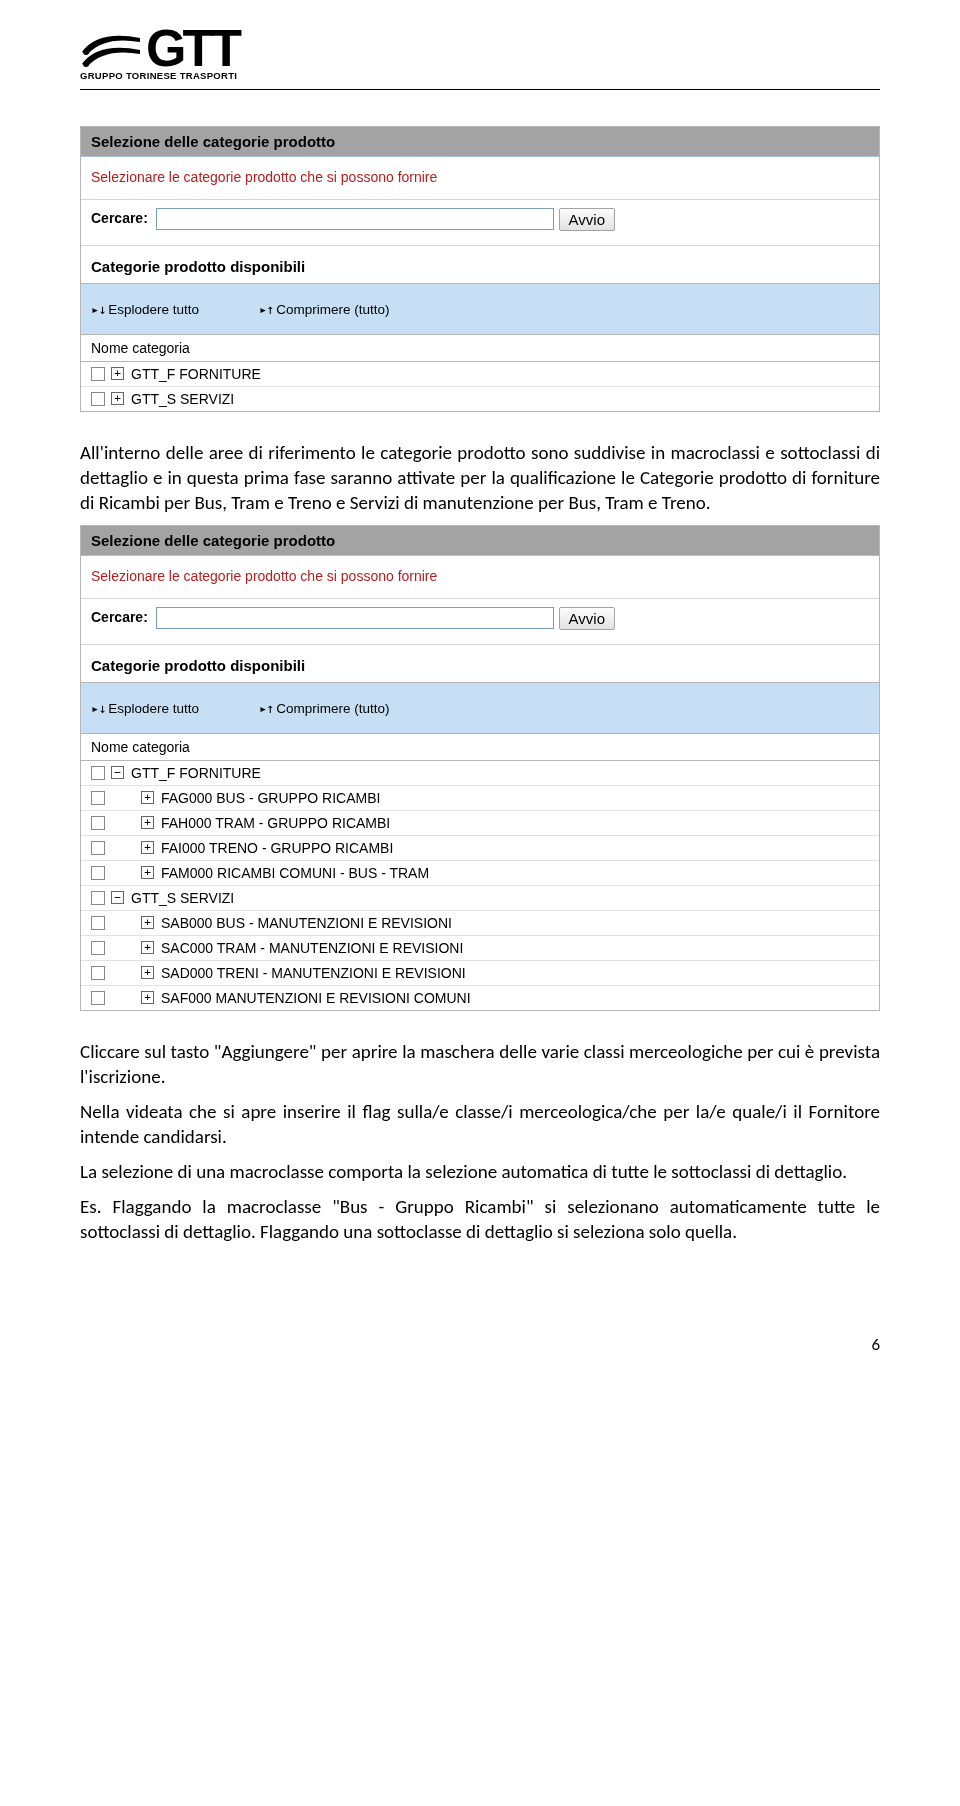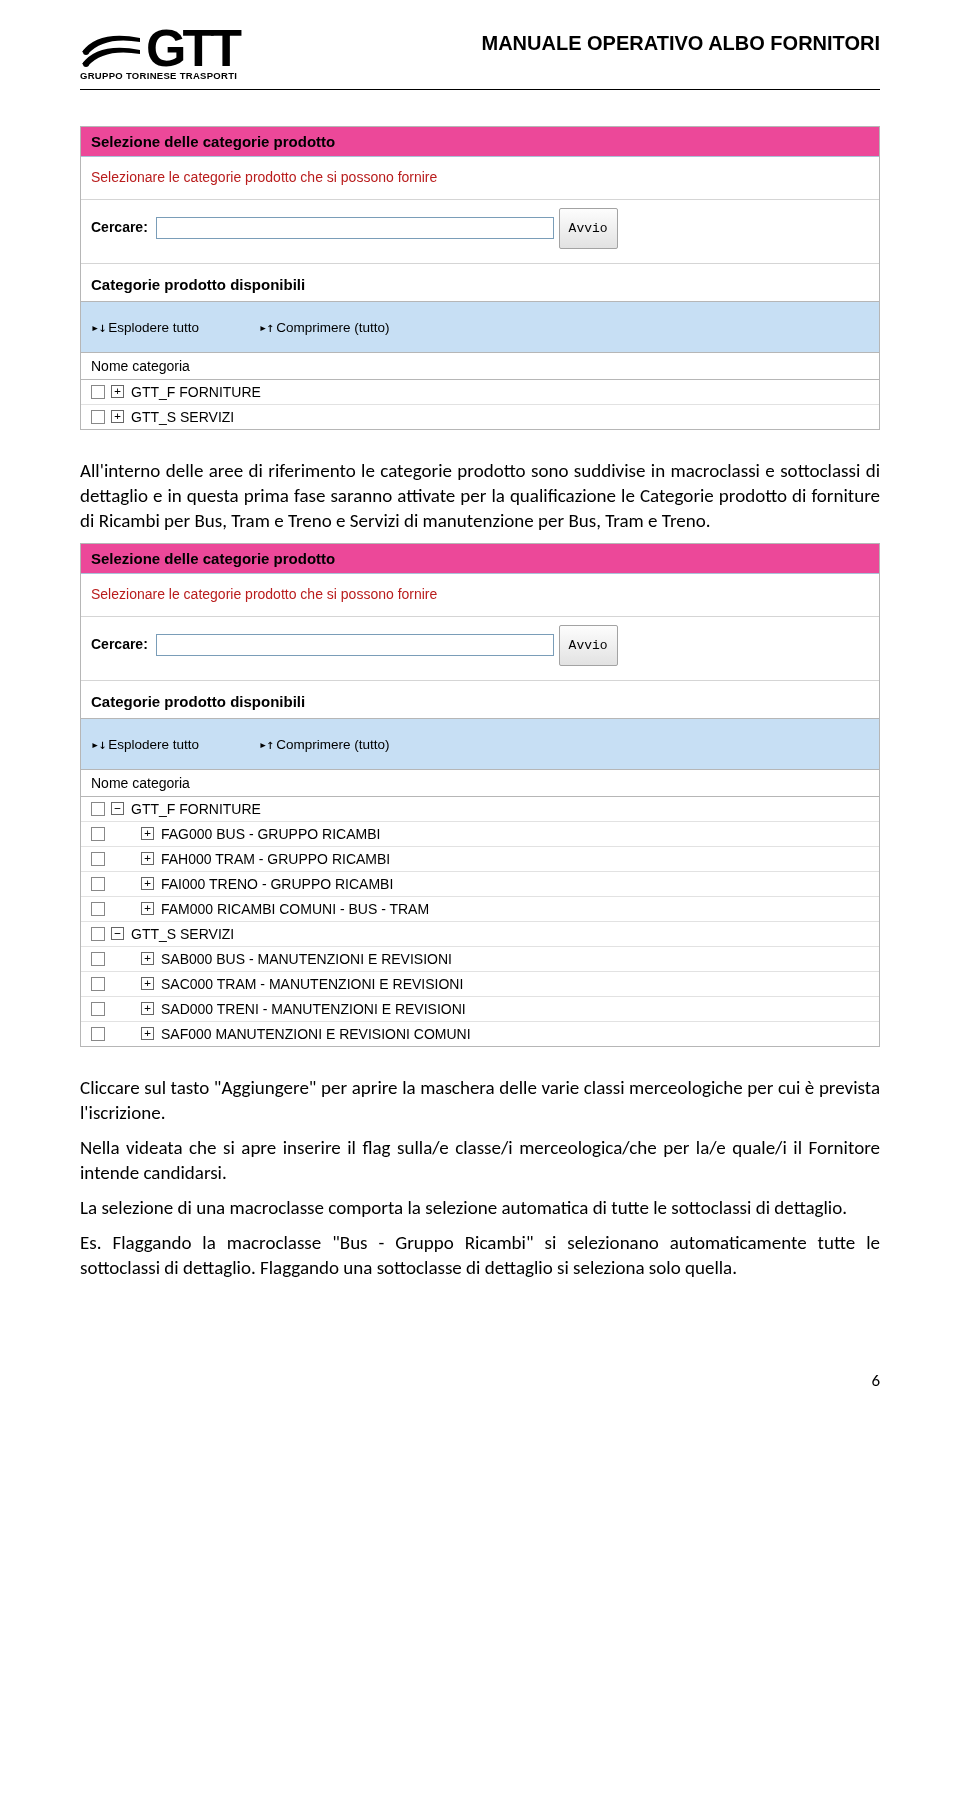--- a/index.html
+++ b/index.html
@@ -26,21 +26,21 @@
   .logo-sub { font-size: 9.5px; font-weight: 700; letter-spacing: 0.3px; margin-top: 0; }
   .doc-title { font-size: 20px; font-weight: 700; text-align: right; margin-top: 4px; }
   .para { font-size: 19px; line-height: 1.32; text-align: justify; margin: 10px 0; font-family: Calibri, Arial, sans-serif; }
   .panel {
     border: 1px solid #b6b6b6;
     background: #fff;
     margin: 10px 0 28px 0;
     font-size: 14px;
   }
   .panel-title {
-    background: #ec4899;
+    background: #a3a3a3;
     border-bottom: 1px solid #a9c2d8;
     padding: 6px 10px;
     font-weight: 700;
     font-size: 15px;
   }
   .panel-sub {
     border-bottom: 1px solid #d5d5d5;
     padding: 12px 10px 14px 10px;
     color: #b91c1c;
   }
@@ -52,27 +52,26 @@
     border: 1px solid #7a9db8;
     background: #fff;
     vertical-align: middle;
     padding: 0 4px;
     font-size: 13px;
   }
   .btn {
     display: inline-block;
     border: 1px solid #a3a3a3;
     background: linear-gradient(#fdfdfd,#e2e2e2);
-    padding: 12px 9px;
-    font-size: 13px;
+    padding: 2px 9px;
+    font-size: 15px;
     border-radius: 2px;
     vertical-align: middle;
     margin-left: 1px;
     cursor: pointer;
-    font-family: Liberation Mono, monospace;
   }
   .sec-title { padding: 12px 10px 8px 10px; font-weight: 700; font-size: 15px; }
   .treetools {
     background: #c7dff4;
     padding: 17px 10px;
     border-top: 1px solid #b6b6b6;
     border-bottom: 1px solid #b6b6b6;
   }
   .treetools span { margin-right: 28px; cursor: pointer; font-size: 13.5px; }
   .treetools .ticon { font-family: monospace; letter-spacing: -1px; margin-right: 3px; }
@@ -106,21 +105,20 @@
       <svg class="swoosh" width="62" height="44" viewBox="0 0 62 44">
         <path d="M2 24 Q18 2 60 10 L60 14 Q24 8 8 26 Z" fill="#000"></path>
         <path d="M2 36 Q18 14 60 22 L60 26 Q24 20 8 38 Z" fill="#000"></path>
         <circle cx="6" cy="24" r="3" fill="#000"></circle>
         <circle cx="6" cy="36" r="3" fill="#000"></circle>
       </svg>
       <span>GTT</span>
     </div>
     <div class="logo-sub">GRUPPO TORINESE TRASPORTI</div>
   </div>
-  <div class="doc-title">MANUALE OPERATIVO ALBO FORNITORI</div>
 </div>
 
 <div class="panel">
   <div class="panel-title">Selezione delle categorie prodotto</div>
   <div class="panel-sub">Selezionare le categorie prodotto che si possono fornire</div>
   <div class="search-row">
     <label>Cercare:</label>
     <input type="text" class="search-input" value="" style="">
     <span class="btn">Avvio</span>
   </div>

